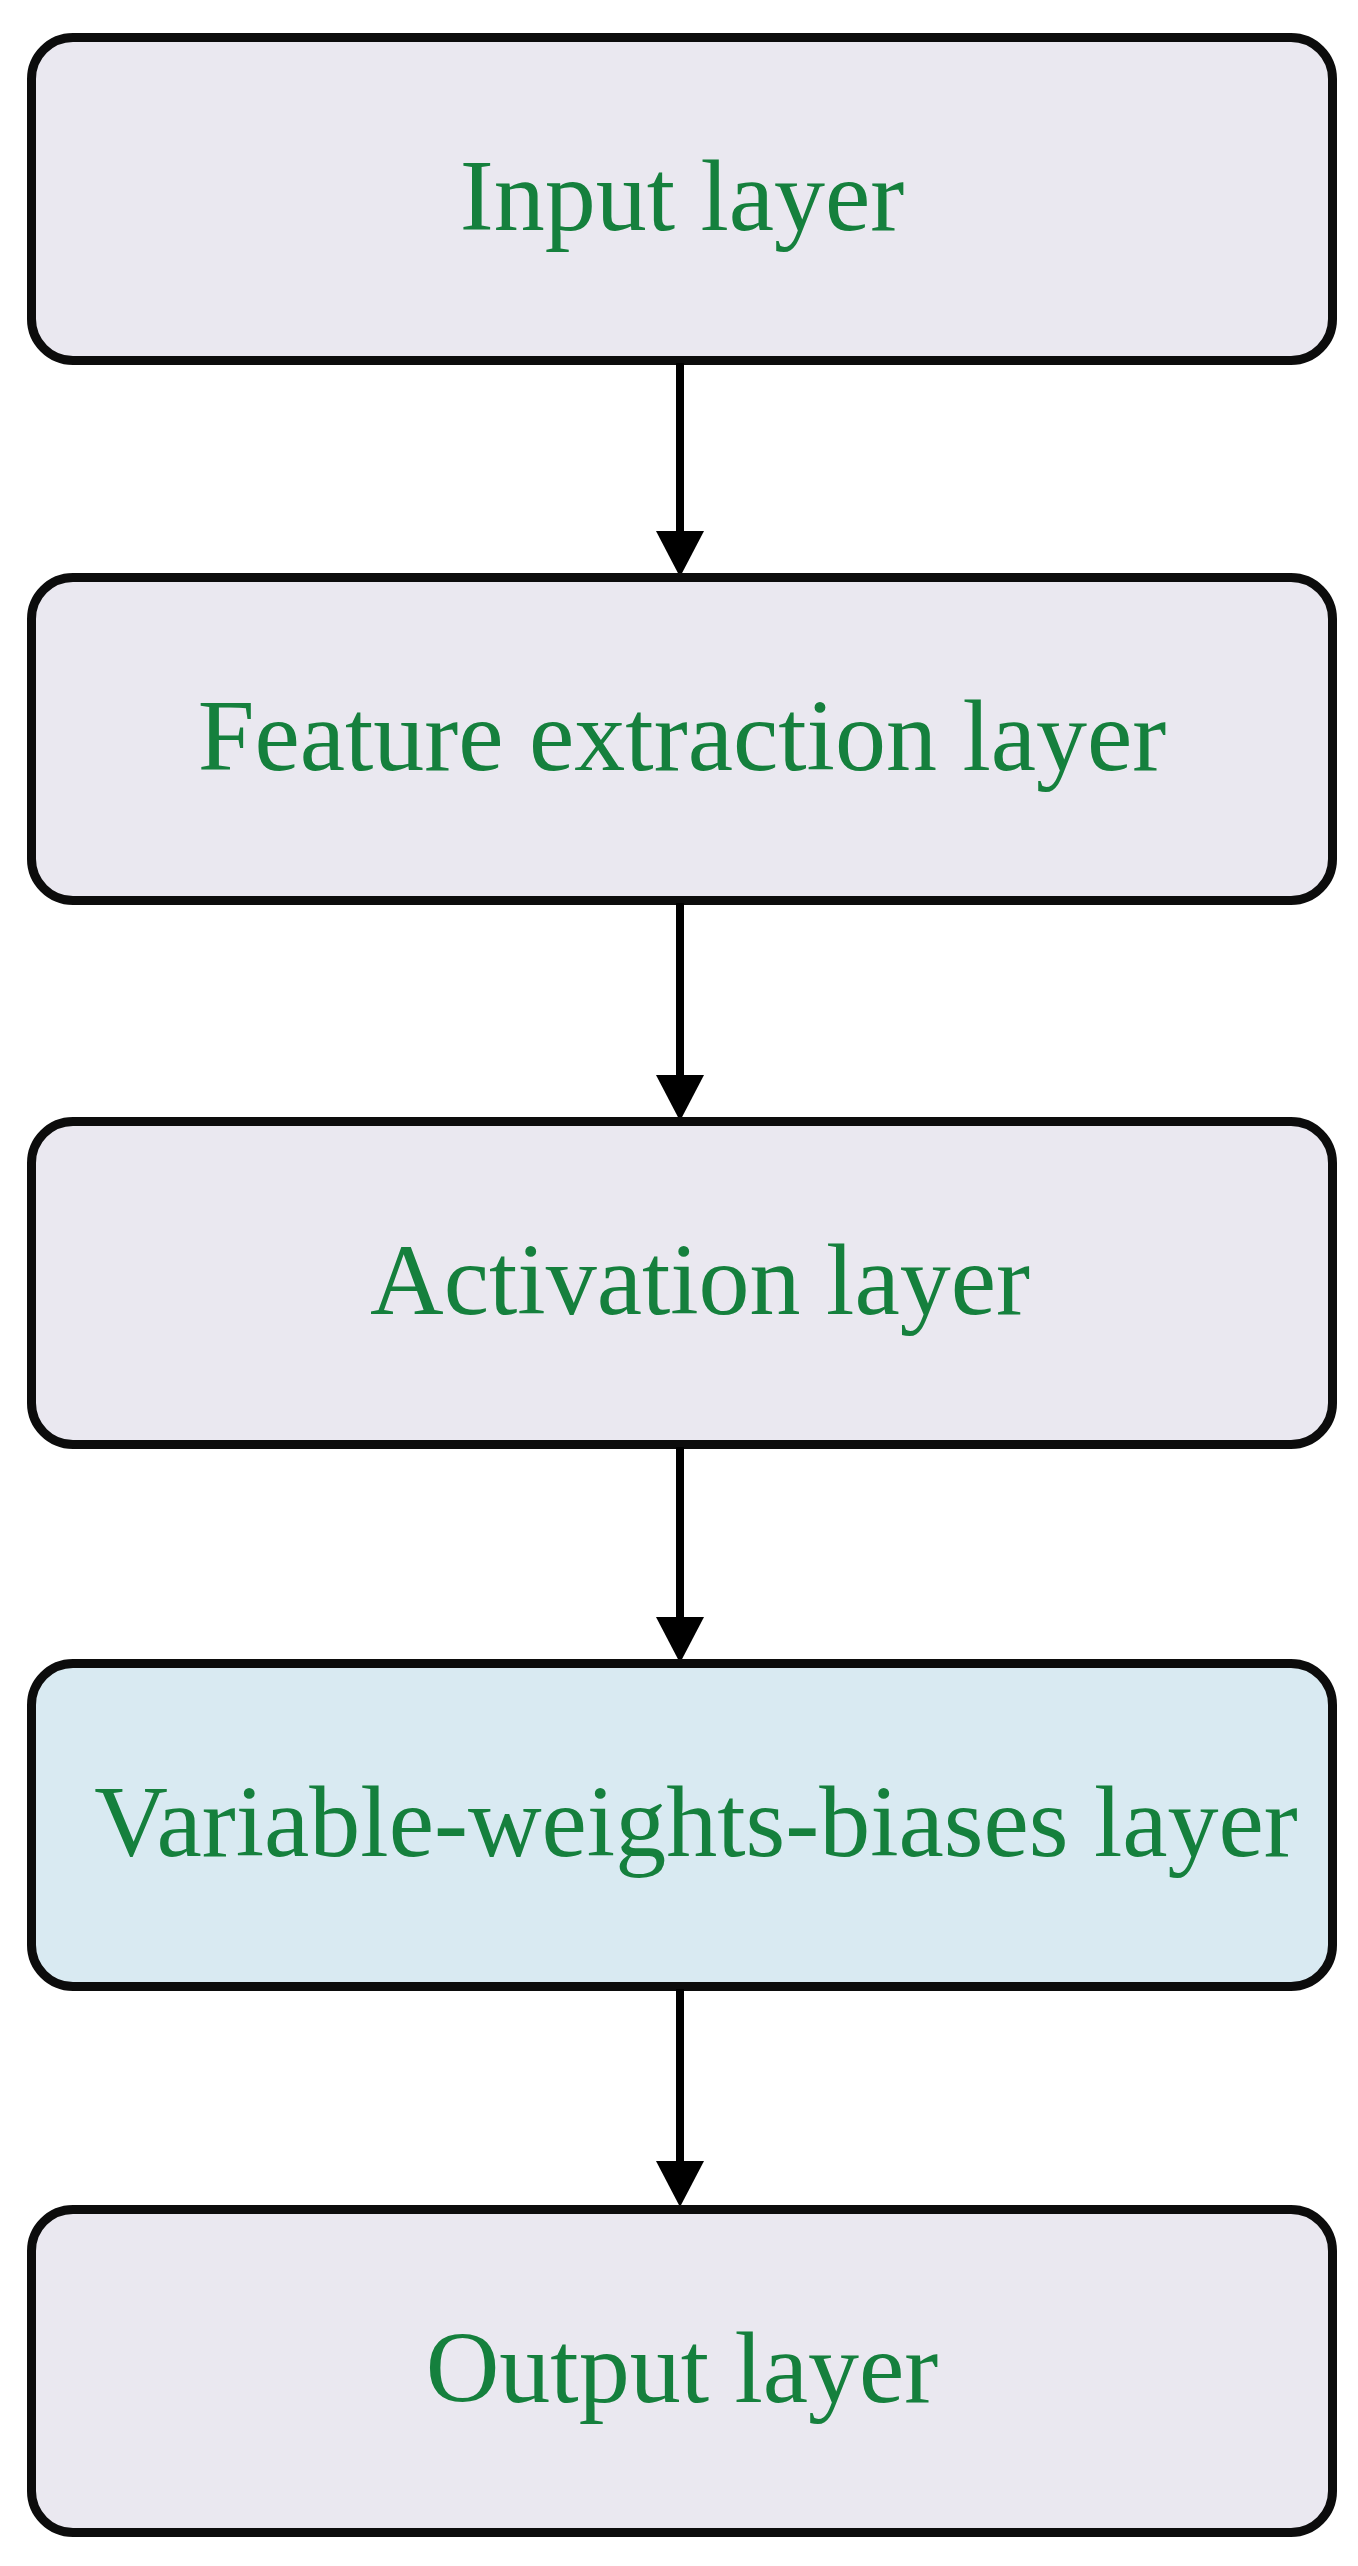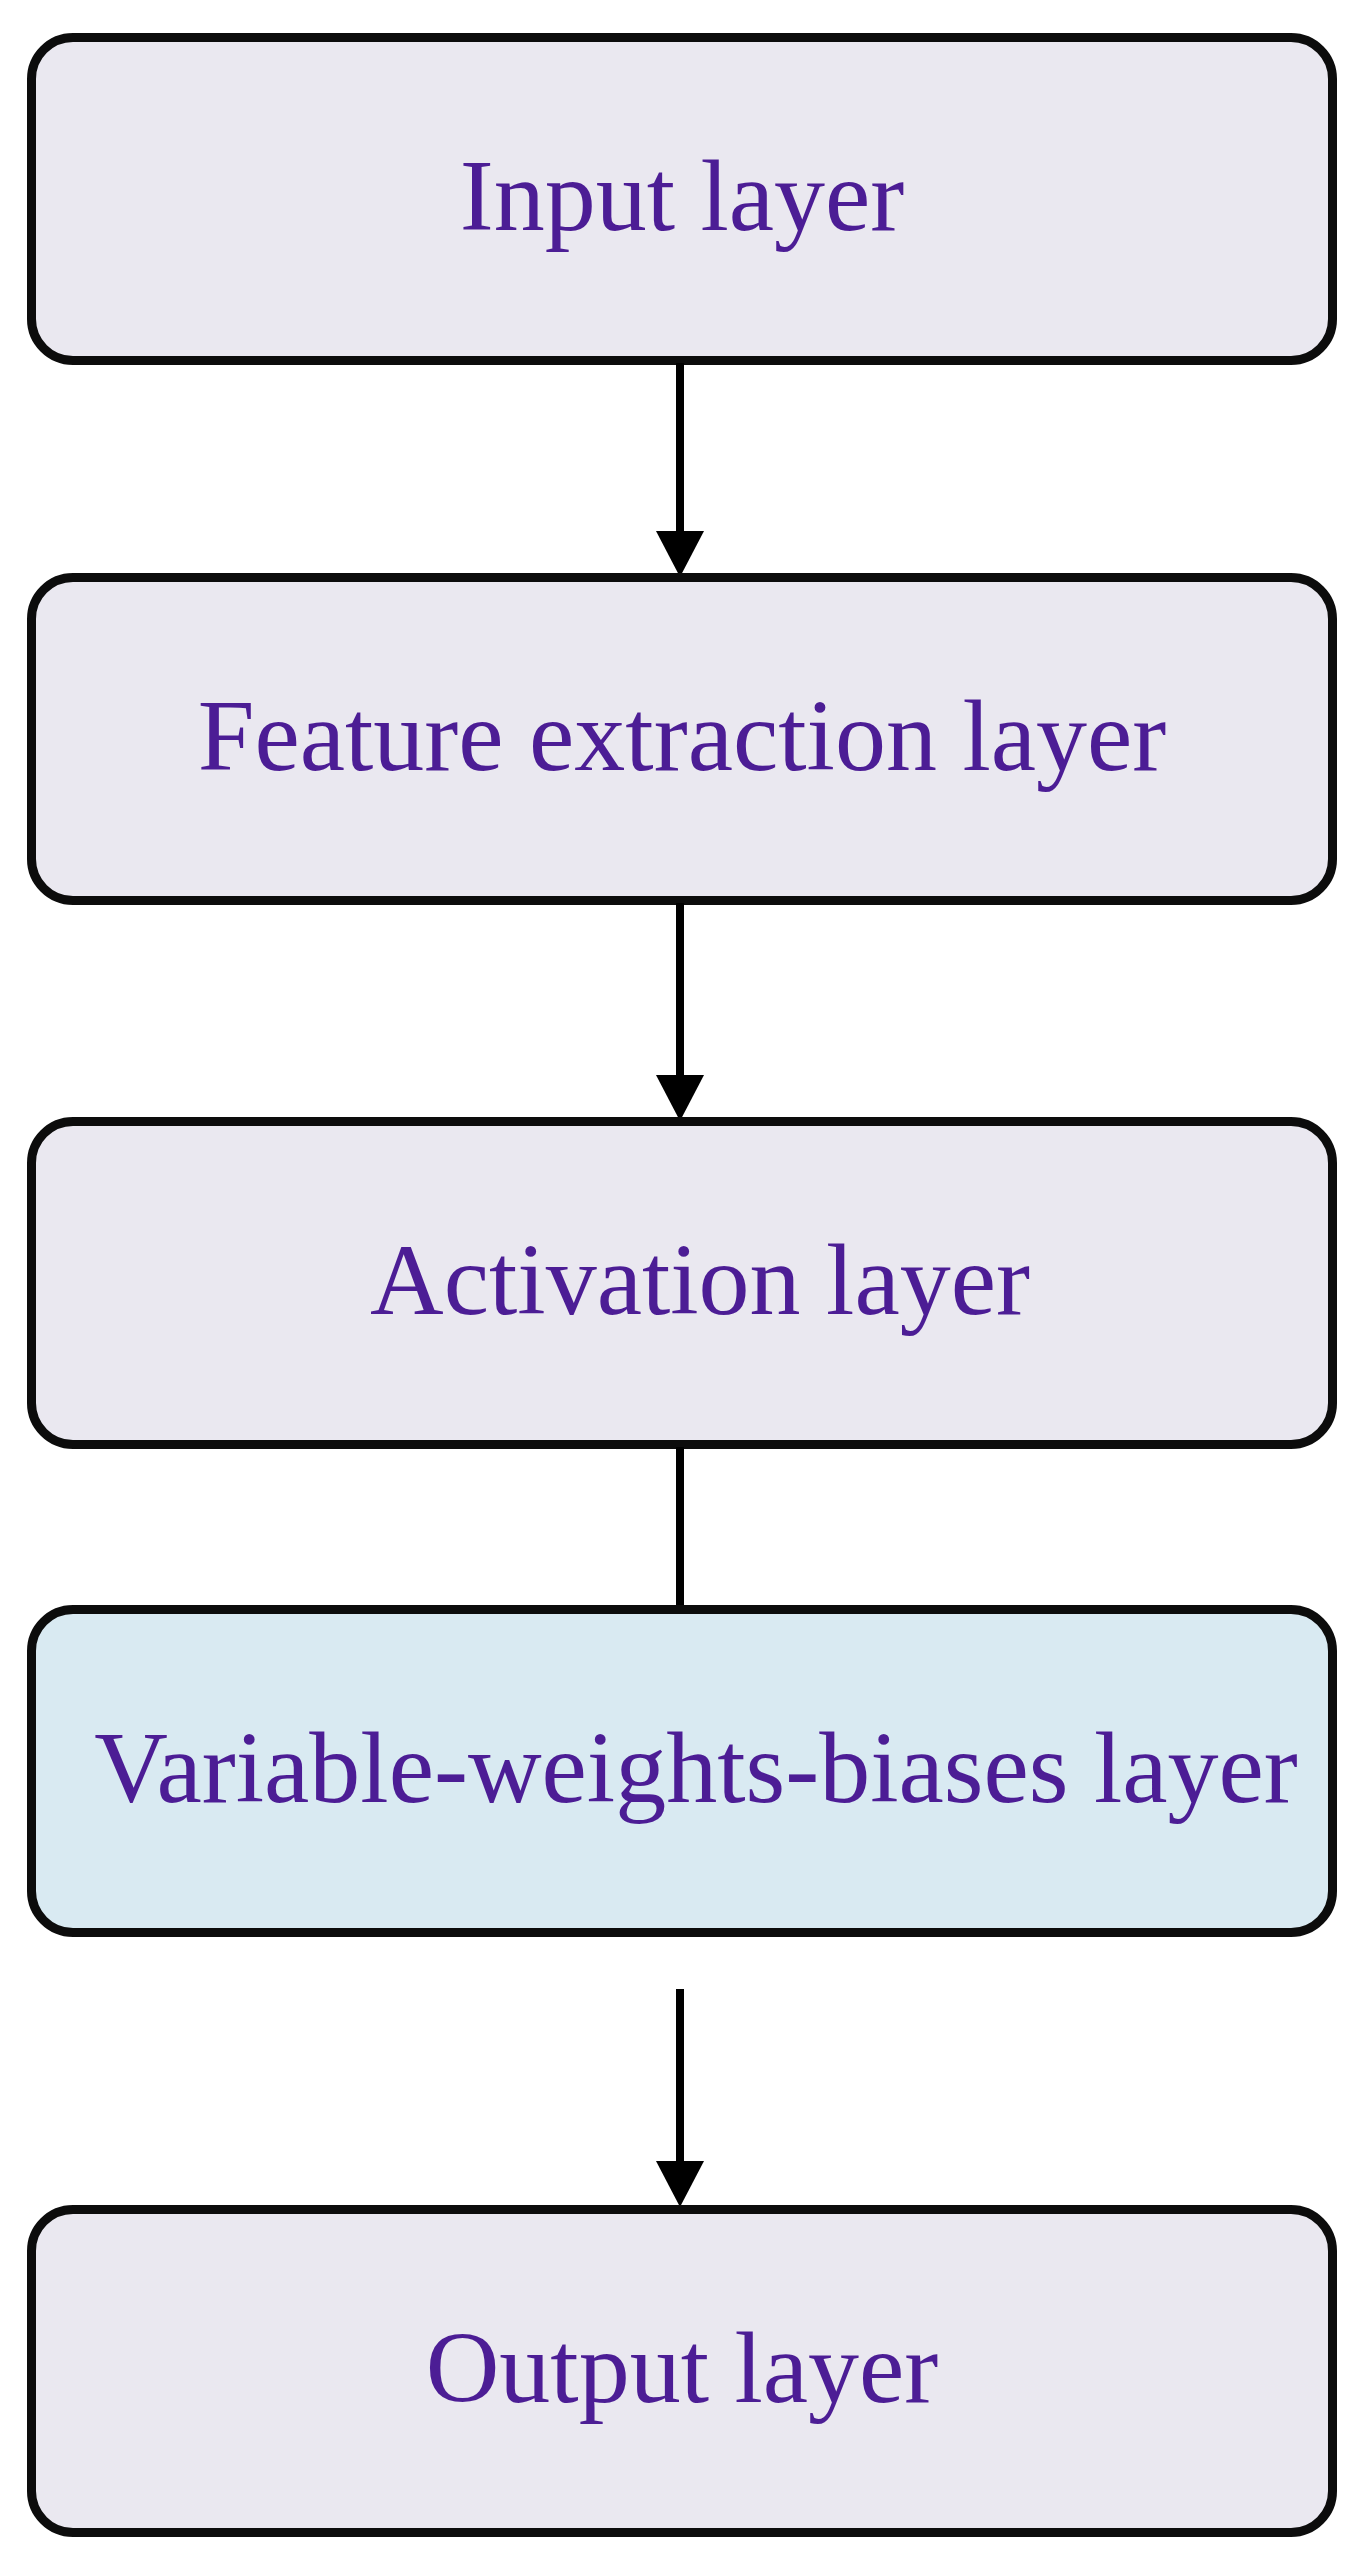--- a/index.html
+++ b/index.html
@@ -24,26 +24,26 @@
     border: 9px solid #0c0c0c;
     border-radius: 46px;
     background: #eae8f0; 
     display: flex;
     align-items: center;
     justify-content: center;
   }
   .node--1 { top: 33px; }
   .node--2 { top: 573px; }
   .node--3 { top: 1117px; }
-  .node--4 { top: 1605px; padding-left: 28px; }
+  .node--4 { top: 1659px; padding-left: 28px; }
   .node--5 { top: 2205px; }
   .node__label {
     font-size: 102px;
     line-height: 1;
-    color: #4c1d95;
+    color: #15803d;
     white-space: nowrap;
     text-align: left;
     padding-bottom: 6px;
   }
   .edge-arrow {
     position: absolute;
     left: 648px;
     width: 64px;
     display: block;
   }

